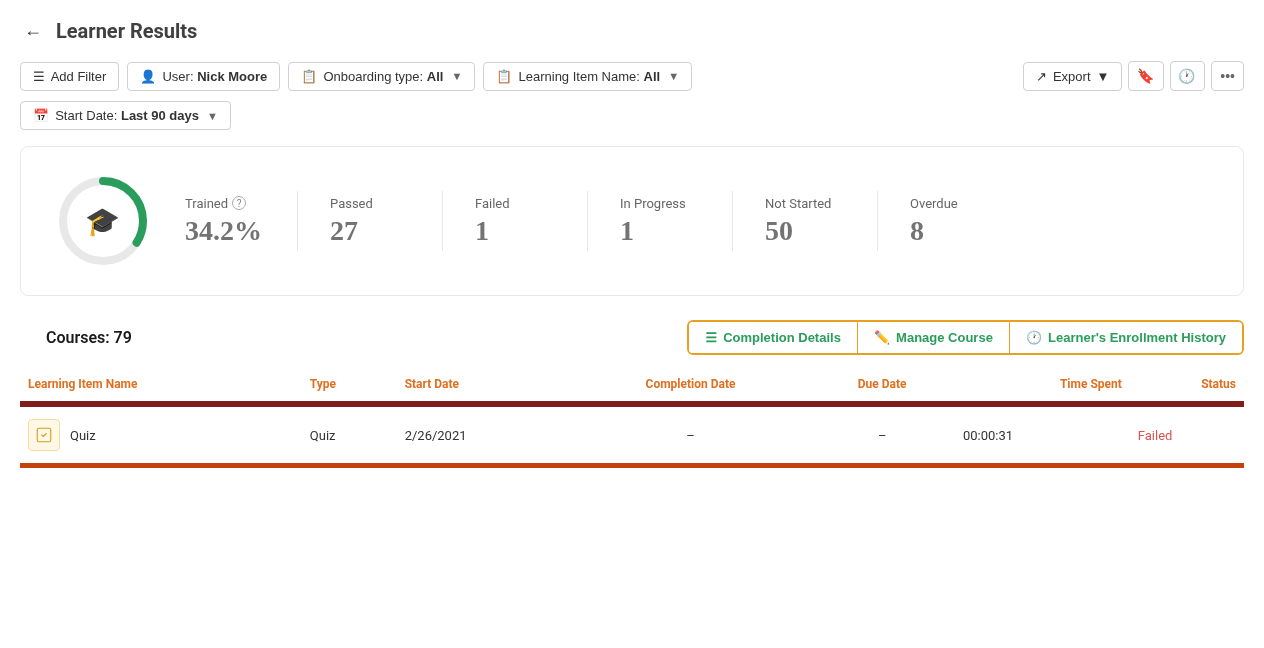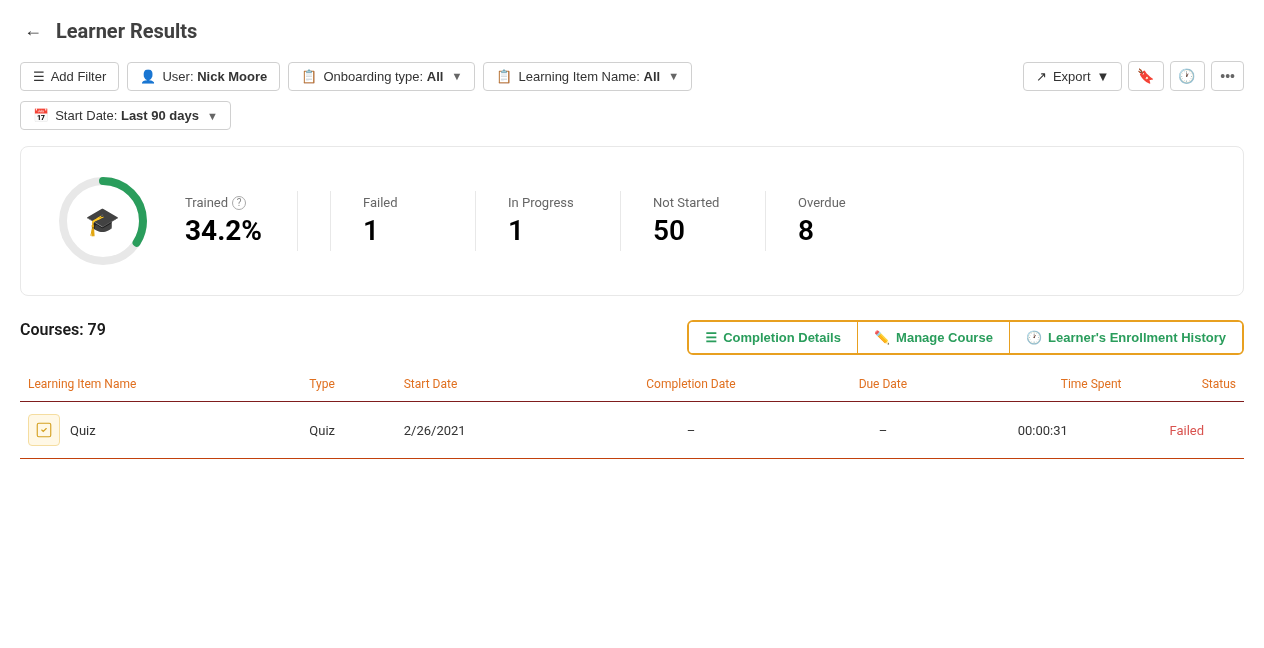--- a/index.html
+++ b/index.html
@@ -147,33 +147,35 @@
       font-size: 13px;
       color: #666;
       display: flex;
       align-items: center;
       gap: 4px;
       text-align: right;
     }
     .stat-value {
       font-size: 28px;
       font-weight: 600;
-      color: #000000;
+      color: #737373;
+      font-family: Liberation Serif, serif;
     }
     .trained-value {
       font-size: 28px;
       font-weight: 700;
     }
 
     
     .courses-header {
       display: flex;
-      align-items: flex-start;
+      align-items: center;
       justify-content: space-between;
       margin-bottom: 12px;
+      margin-left: 26px;
     }
     .courses-title {
       font-size: 16px;
       font-weight: 600;
       color: #1a1a1a;
     }
     .action-buttons {
       display: flex;
       gap: 0;
       border: 2px solid #e8a020;
@@ -202,40 +204,40 @@
       width: 100%;
     }
     table {
       width: 100%;
       border-collapse: collapse;
     }
     thead th {
       text-align: left;
       padding: 10px 8px;
       font-size: 12px;
-      font-weight: 400;
+      font-weight: 700;
       color: #e07020;
-      border-bottom: 1px solid #7f1d1d;
+      border-bottom: 6px solid #7f1d1d;
     }
     thead th.right {
       text-align: right;
     }
     thead th.center {
       text-align: center;
     }
     tbody tr {
-      border-bottom: 1px solid #c2410c;
+      border-bottom: 5px solid #c2410c;
     }
     tbody td {
       padding: 12px 8px;
       font-size: 13px;
       color: #333;
     }
     tbody td.right {
-      text-align: center;
+      text-align: left;
     }
     tbody td.center {
       text-align: center;
     }
 
     .item-name-cell {
       display: flex;
       align-items: center;
       gap: 10px;
     }
@@ -350,20 +352,24 @@
     <div class="stat-item">
       <div class="stat-label">
         <span>Trained</span>
         <span class="info-icon">?</span>
       </div>
       <div class="trained-value stat-value">34.2%</div>
     </div>
 
     <div class="stat-divider"></div>
 
+    <div class="stat-item">
+      <div class="stat-label">Passed</div>
+      <div class="stat-value">27</div>
+    </div>
 
     <div class="stat-divider"></div>
 
     <div class="stat-item">
       <div class="stat-label">Failed</div>
       <div class="stat-value">1</div>
     </div>
 
     <div class="stat-divider"></div>
 

